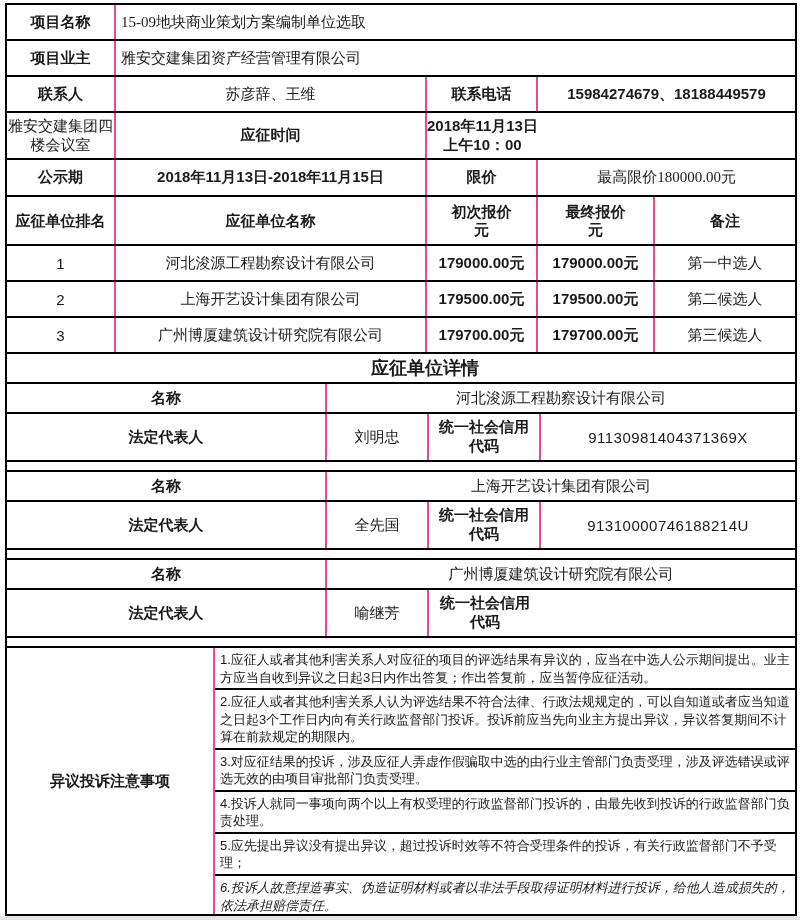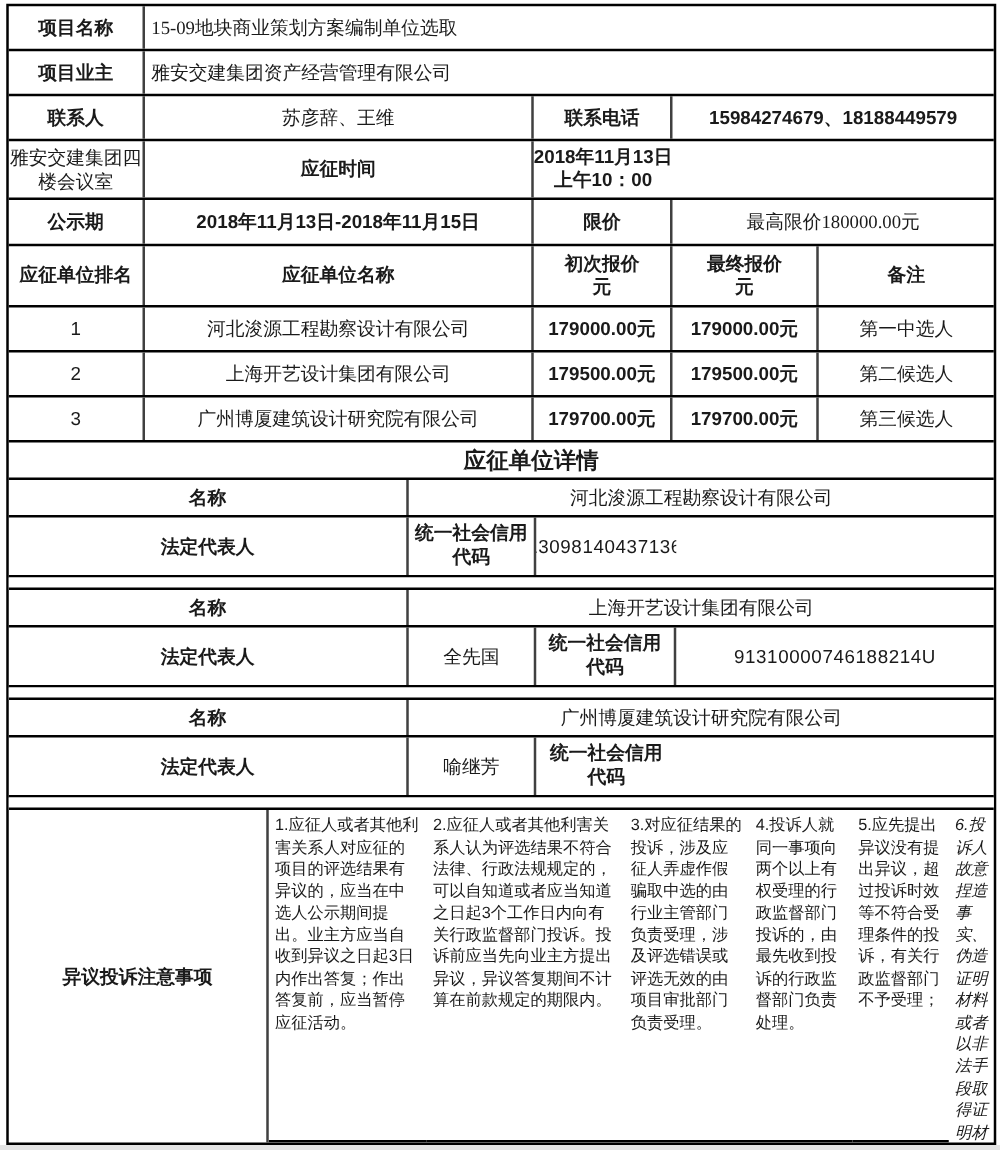--- a/index.html
+++ b/index.html
@@ -2,21 +2,21 @@
 <html style="--marker: #2f9e44;"><head>
 <meta charset="utf-8">
 <style>
   * { margin:0; padding:0; box-sizing:border-box; }
   html,body { width:800px; height:920px; background:#ffffff; overflow:hidden;
               font-family:"Liberation Sans", sans-serif; color:#1a1a1a; }
   #sheet { position:absolute; left:5px; top:3px; width:792px; height:913px;
            border:2px solid #000; background:#fff; }
   .row { display:grid; border-bottom:2px solid #000; }
   .row:last-child { border-bottom:none; }
-  .cell { border-right:2px solid #404040; display:flex; align-items:center;
+  .cell { border-right:2px solid #ec4899; display:flex; align-items:center;
           justify-content:center; text-align:center; overflow:hidden; }
   .cell:last-child { border-right:none; }
   .lbl { font-weight:bold; font-size:15px; }
   .kai { font-family:"Liberation Serif", serif; font-size:15px; }
   .num { font-size:15px; font-weight:bold; }
   .left { justify-content:flex-start; text-align:left; padding-left:5px; }
   .pre { white-space:pre-line; line-height:1.25; }
 
   
   .rA2 { grid-template-columns:109px 1fr; height:36px; }
@@ -35,21 +35,21 @@
   .rCname { grid-template-columns:320px 1fr; height:30px; }
   .rCrep  { grid-template-columns:320px 102px 112px 1fr; height:48px; }
   .spacer { height:10px; border-bottom:2px solid #000; background:#fff; }
   .codecell { position:relative; font-size:15px; letter-spacing:0.5px; }
   .marker { position:absolute; left:0; top:0; width:0; height:0;
             border-top:9px solid var(--marker,#2f9e44); border-right:9px solid transparent; }
 
   
   .rD { grid-template-columns:208px 1fr; height:266px; border-bottom:none; }
   .dlabel { font-weight:bold; font-size:15px;text-align:right; }
-  .paras { display:flex; height:100%; overflow:hidden; }
+  .paras { display:flex; flex-direction:column; height:100%; overflow:hidden; }
   .para { border-bottom:2px solid #000; font-size:13px; line-height:1.35;
           padding:3px 5px 2px 5px; text-align:left; }
   .para:last-child { border-bottom:none; flex:1;font-style:italic; }
 
   #bottomstrip { position:absolute; left:0; bottom:0; width:800px; height:4px; background:#e4e4e4; }
 </style>
 </head>
 <body>
 
 <div id="sheet">
@@ -115,20 +115,21 @@
   <div class="row rTitle">
     <div class="cell">应征单位详情</div>
   </div>
 
   <div class="row rCname">
     <div class="cell lbl">名称</div>
     <div class="cell kai">河北浚源工程勘察设计有限公司</div>
   </div>
   <div class="row rCrep">
     <div class="cell lbl">法定代表人</div>
+    <div class="cell kai">刘明忠</div>
     <div class="cell lbl pre">统一社会信用
 代码</div>
     <div class="cell codecell">91130981404371369X</div>
   </div>
   <div class="spacer"></div>
 
   <div class="row rCname">
     <div class="cell lbl">名称</div>
     <div class="cell kai">上海开艺设计集团有限公司</div>
   </div>

